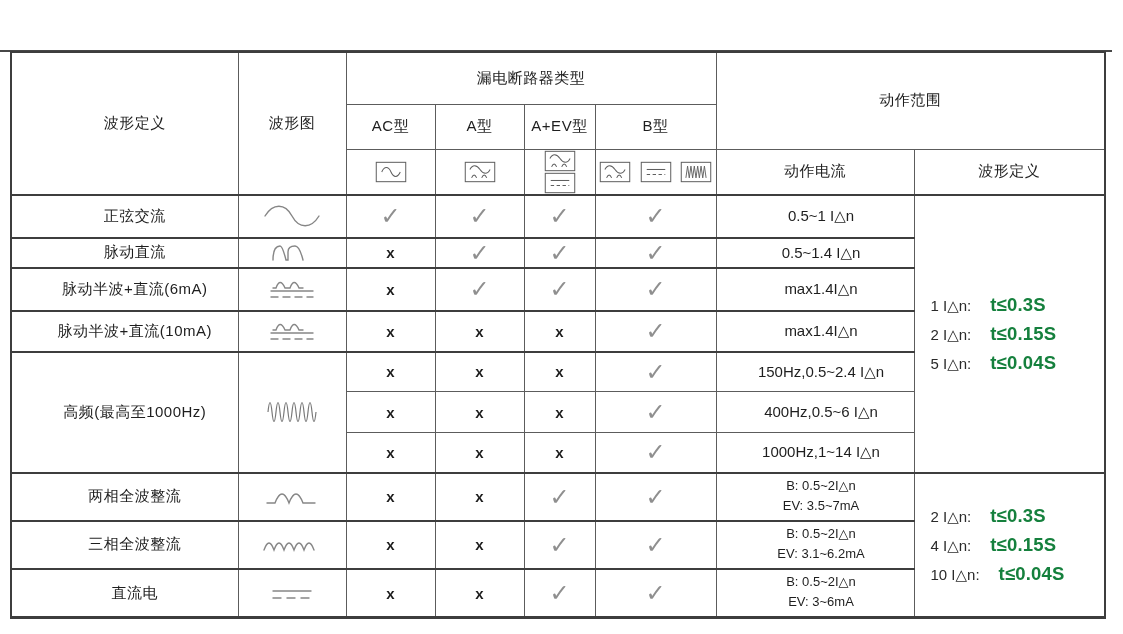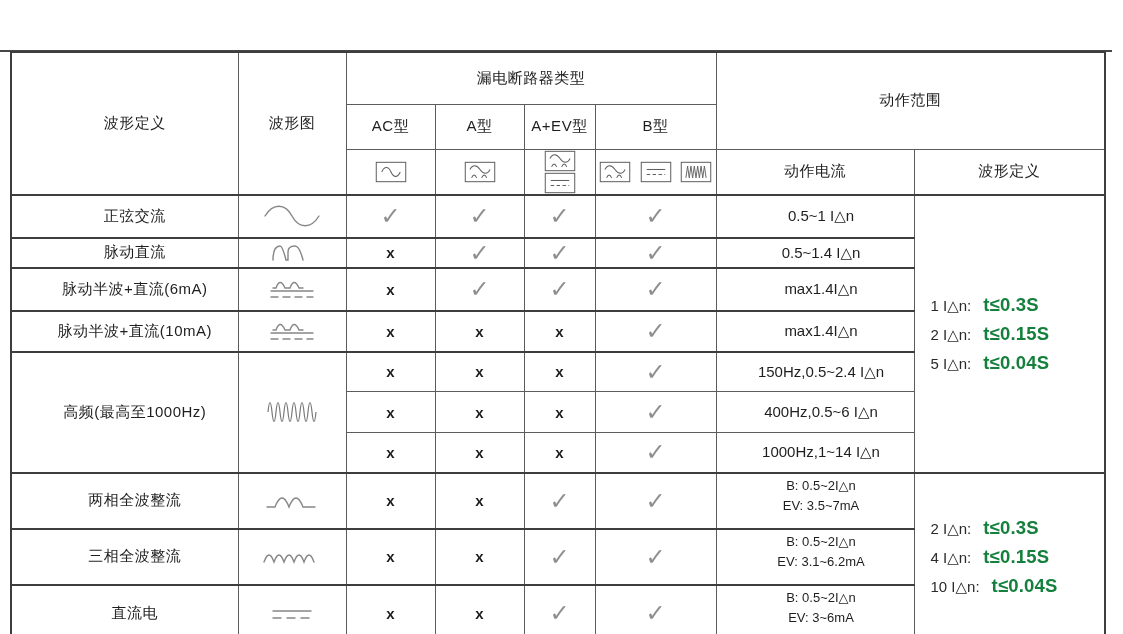--- a/index.html
+++ b/index.html
@@ -21,23 +21,23 @@
     border:1px solid #5c5c5c; font-weight:normal; text-align:center;
     vertical-align:middle; padding:0; font-size:15px; color:#1e1e1e;
     overflow:hidden;
   }
   tr.thick > th, tr.thick > td { border-top:2px solid #3d3d3d; }
   tr.h52 { height:52px; } tr.h45 { height:45px; } tr.h44 { height:27px; }
   tr.h43 { height:43px; } tr.h41 { height:41px; } tr.h40 { height:40px; }
   tr.h46 { height:46px; }
   .name-cell { text-align:center; padding-left:20px; letter-spacing:0.5px; }
   .current-cell { text-align:center; padding-left:12px; }
-  .current-cell.two-line { font-size:13px; line-height:1.55; padding-top:2px; padding-bottom:12px; }
+  .current-cell.two-line { font-size:13px; line-height:1.55; padding-top:2px; padding-bottom:4px; }
   .time-cell { text-align:left; padding-left:16px; }
-  .time-line { display:flex; align-items:baseline; gap:12px; margin:7px 0; }
+  .time-line { display:flex; align-items:baseline; gap:19px; margin:7px 0; }
   .time-prefix { font-size:15px; color:#2a2a2a; }
   .time-value { font-size:18.5px; font-weight:700; color:#15803d; letter-spacing:0.2px; }
   td.mark-check { color:#8f8f8f; font-size:24px; font-weight:400; }
   td.mark-cross { color:#1d1d1d; font-size:15px; font-weight:700; }
   .hicon { display:inline-block; vertical-align:middle; margin:0 2px; line-height:0; }
   .wicon { display:inline-block; vertical-align:middle; line-height:0; }
   .hdr { letter-spacing:0.5px;margin-left:44px; }
 </style>
 </head>
 <body>

